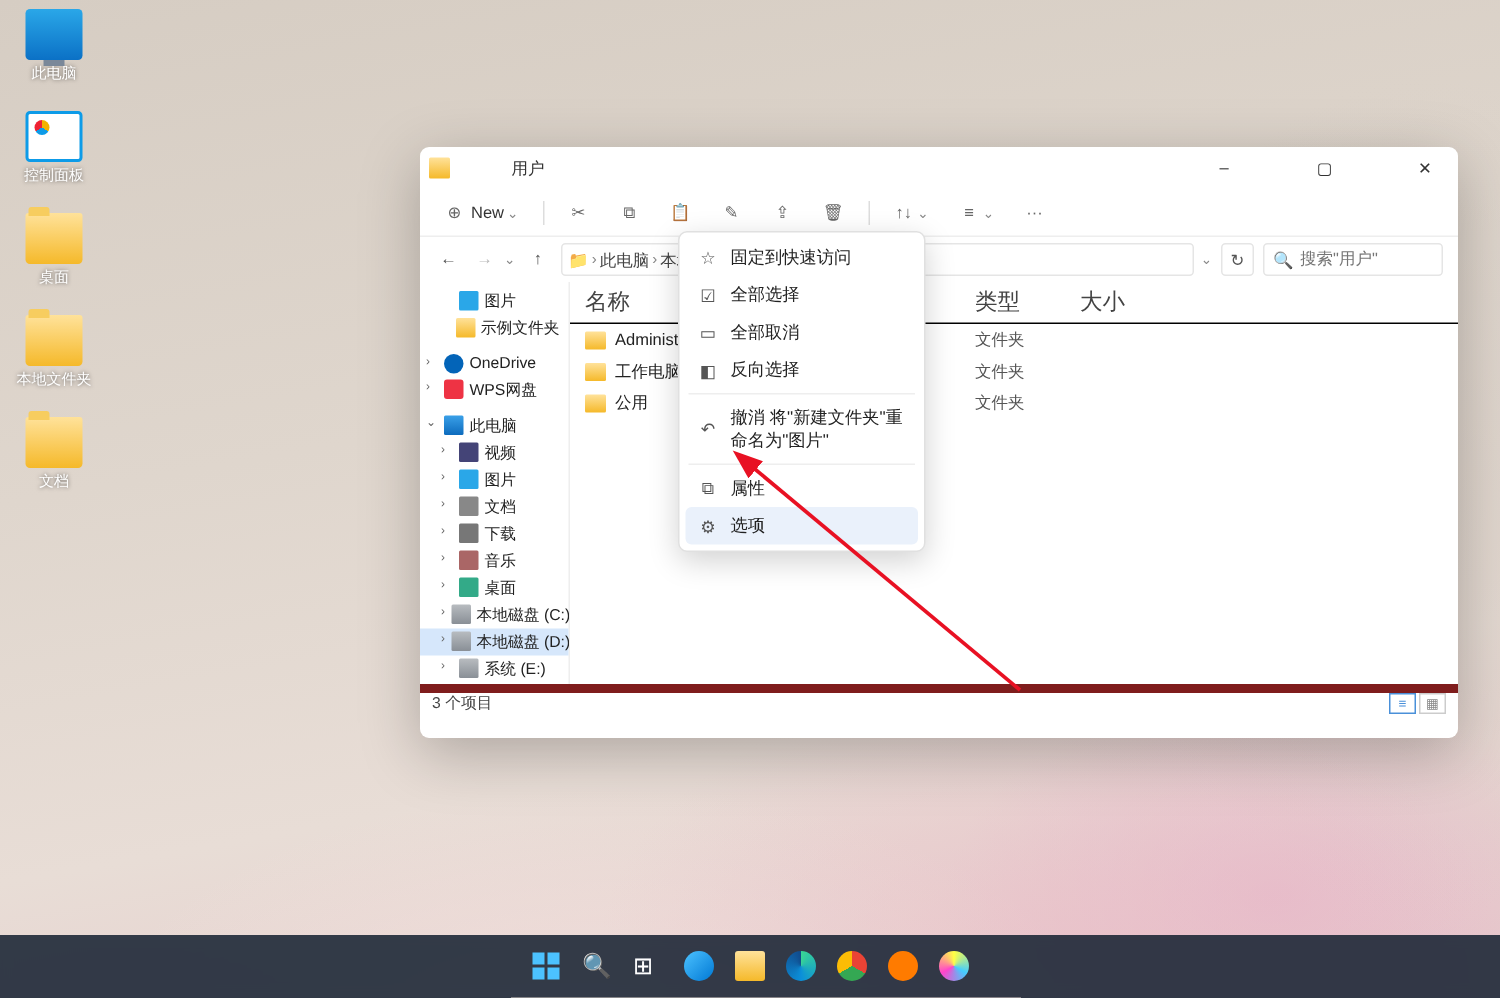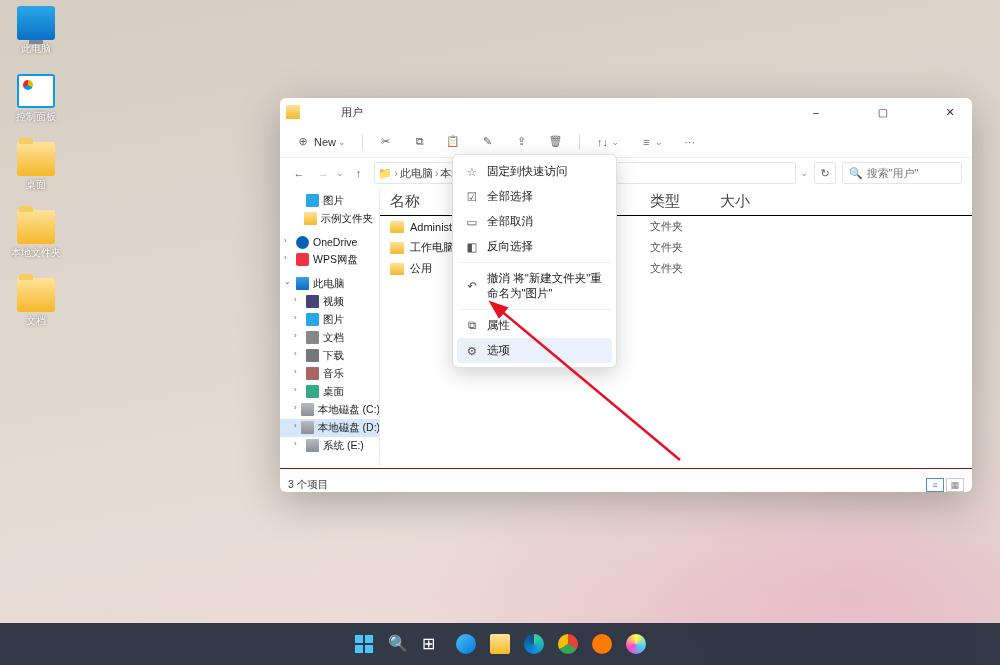--- a/index.html
+++ b/index.html
@@ -80,21 +80,21 @@
 .ni-desk { background:#3a8; border-radius:1px; }
 .ni-vid { background:#447; border-radius:1px; }
 
 .list { flex:1; position:relative; }
 .cols { display:flex; padding:4px 10px; font-size:15px; color:#444; border-bottom:1px solid #000000; }
 .cols .c1 { width:160px; } .cols .c2 { width:100px; } .cols .c3 { width:70px; } .cols .c4 { flex:1; }
 .row { display:flex; align-items:center; padding:3px 10px; font-size:11px; color:#222; cursor:pointer; }
 .row .fi { width:14px; height:12px; background:linear-gradient(#ffe29a,#f5b92a); border-radius:1px; margin-right:6px; }
 .row .c1 { width:160px; display:flex; align-items:center; } .row .c2 { width:100px; } .row .c3 { width:70px; color:#555; } .row .c4 { flex:1; }
 
-.status { height:24px; border-top:1px solid #7f1d1d; display:flex; align-items:flex-end; padding:0 8px; font-size:10.5px; color:#444; justify-content:space-between; }
+.status { height:36px; border-top:6px solid #7f1d1d; display:flex; align-items:flex-start; padding:0 8px; font-size:10.5px; color:#444; justify-content:space-between; }
 .status .views { display:flex; gap:2px; }
 .status .vb { width:18px; height:14px; border:1px solid #ccc; display:flex; align-items:center; justify-content:center; font-size:9px; color:#888; cursor:pointer; }
 .status .vb.act { border-color:#4a90d9; color:#4a90d9; }
 
 
 .ctx {
   position:absolute; left:452px; top:154px; width:165px;
   background:#fff; border:1px solid #e0e0e0; border-radius:6px;
   box-shadow:0 6px 20px rgba(0,0,0,.18); padding:4px; font-size:11.5px; color:#222;
 }

